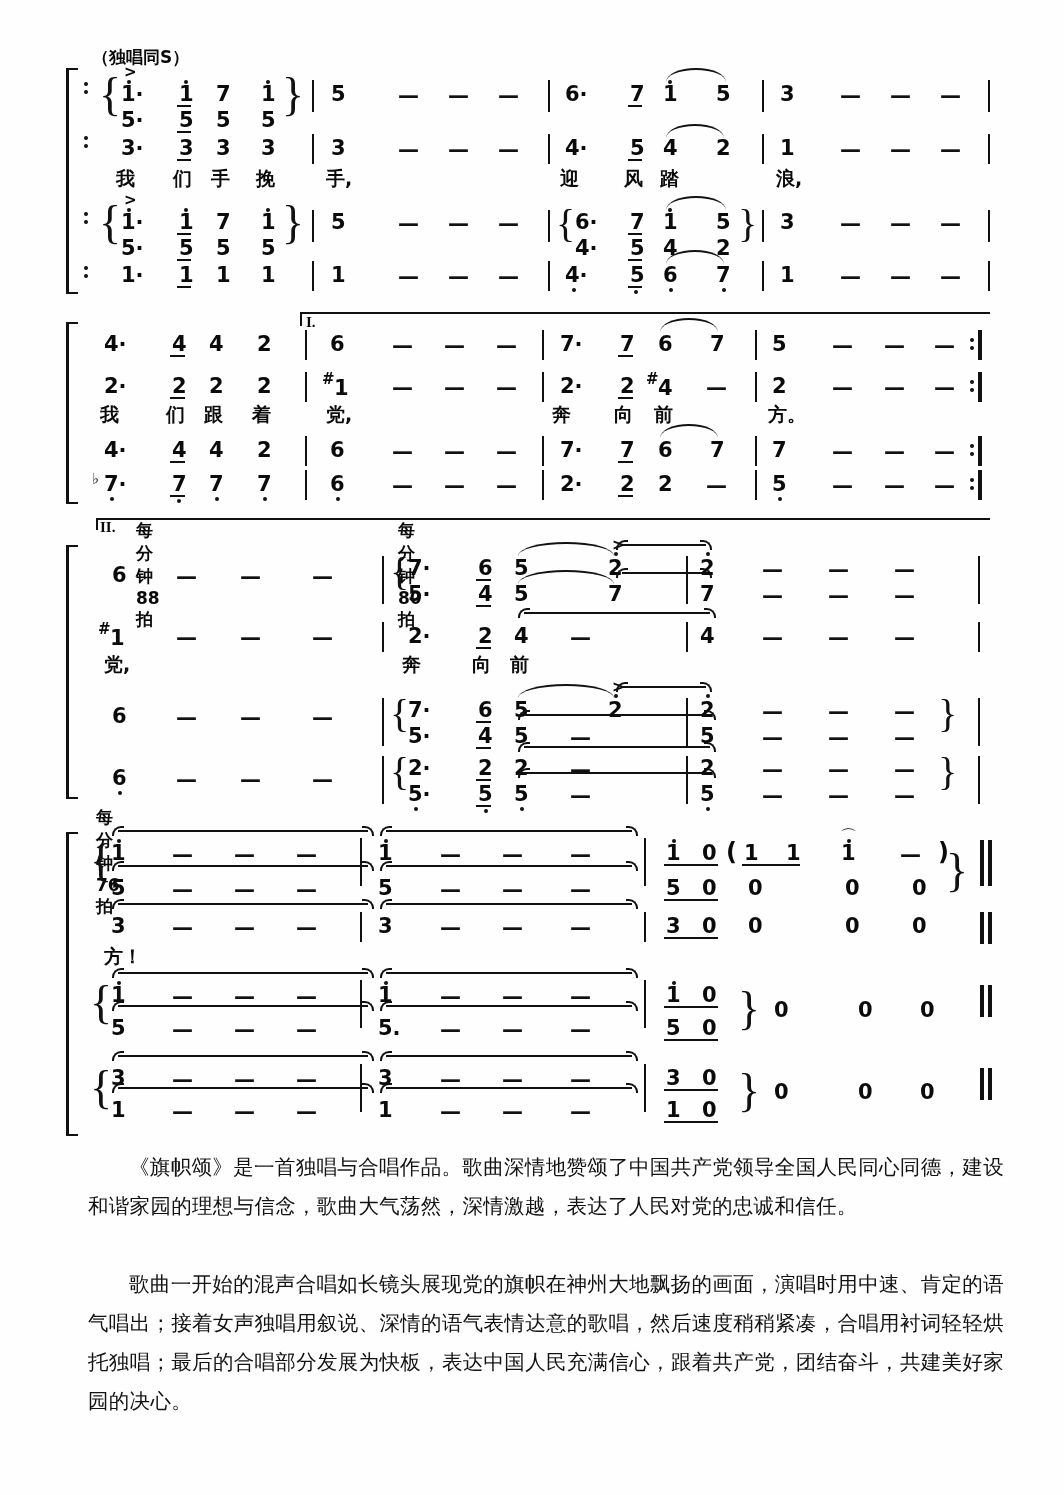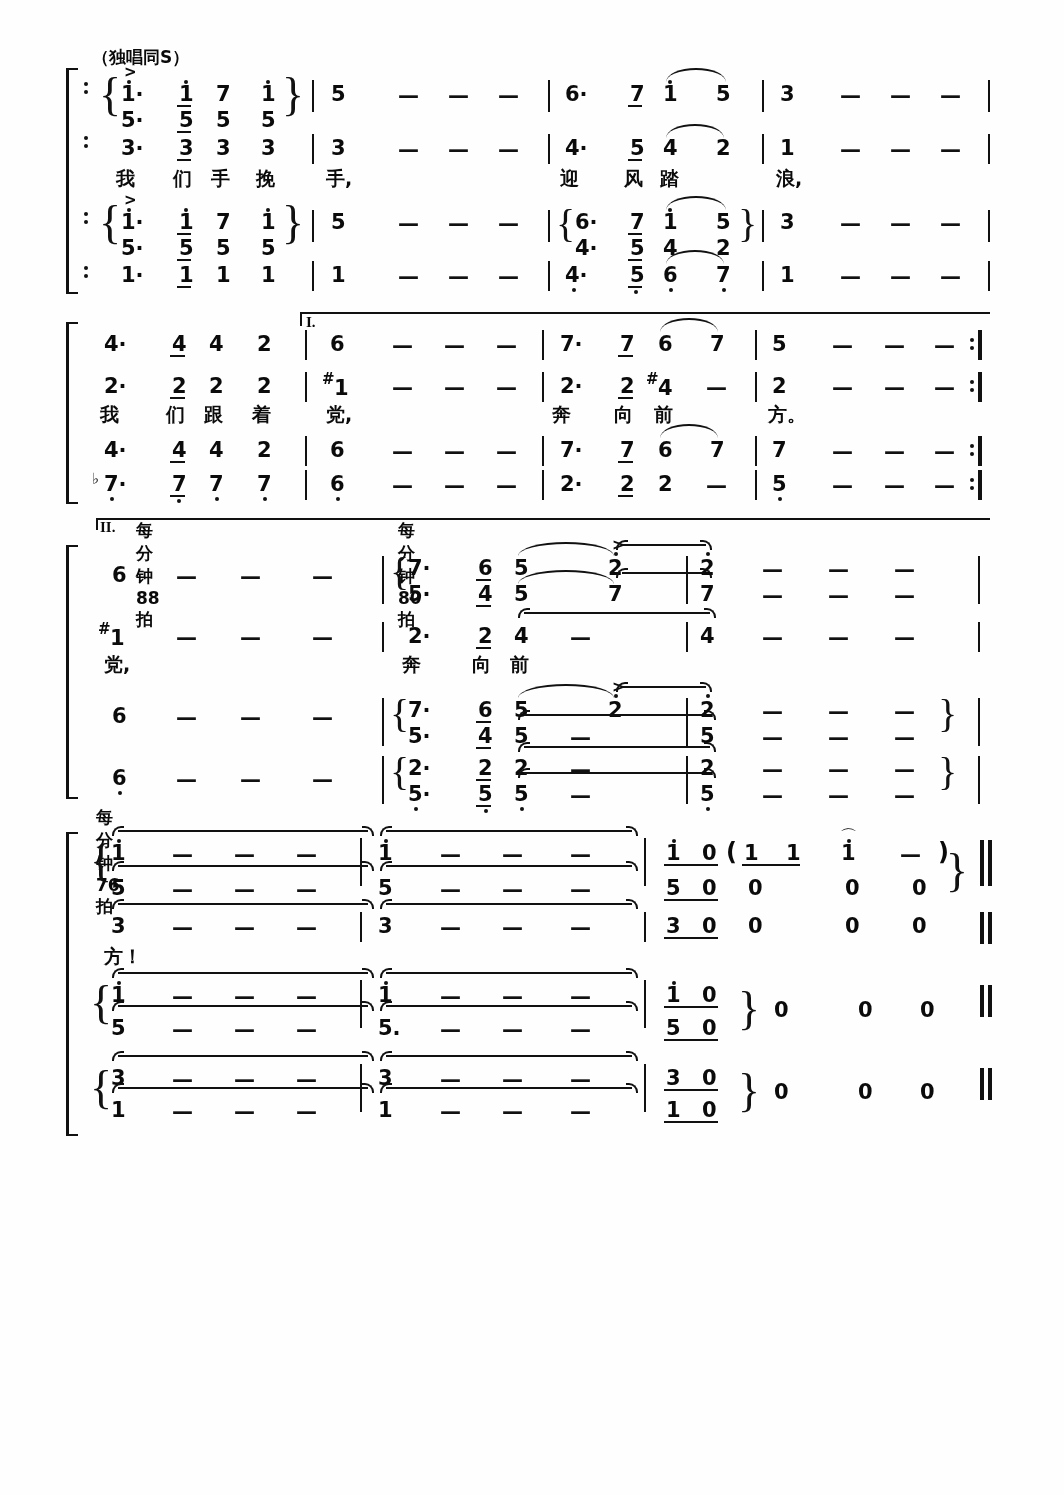--- a/index.html
+++ b/index.html
@@ -841,14 +841,20 @@
     <div class="uline" style="left:664px;top:1121px;width:54px;"></div>
 
     <div class="brace" style="left:738px;top:1068px;transform:scaleX(-1);">{</div>
     <div class="nt" style="left:774px;top:1082px;">0</div>
     <div class="nt" style="left:858px;top:1082px;">0</div>
     <div class="nt" style="left:920px;top:1082px;">0</div>
     <div class="barthick" style="left:980px;top:1068px;width:4px;height:32px;"></div>
     <div class="barthick" style="left:988px;top:1068px;width:4px;height:32px;"></div>
   </div>
 
+  <div class="prose" style="top:1148px;">
+    <p>《旗帜颂》是一首独唱与合唱作品。歌曲深情地赞颂了中国共产党领导全国人民同心同德，建设和谐家园的理想与信念，歌曲大气荡然，深情激越，表达了人民对党的忠诚和信任。</p>
+  </div>
+  <div class="prose" style="top:1265px;">
+    <p>歌曲一开始的混声合唱如长镜头展现党的旗帜在神州大地飘扬的画面，演唱时用中速、肯定的语气唱出；接着女声独唱用叙说、深情的语气表情达意的歌唱，然后速度稍稍紧凑，合唱用衬词轻轻烘托独唱；最后的合唱部分发展为快板，表达中国人民充满信心，跟着共产党，团结奋斗，共建美好家园的决心。</p>
+  </div>
 
 </div>
 
 </body></html>

